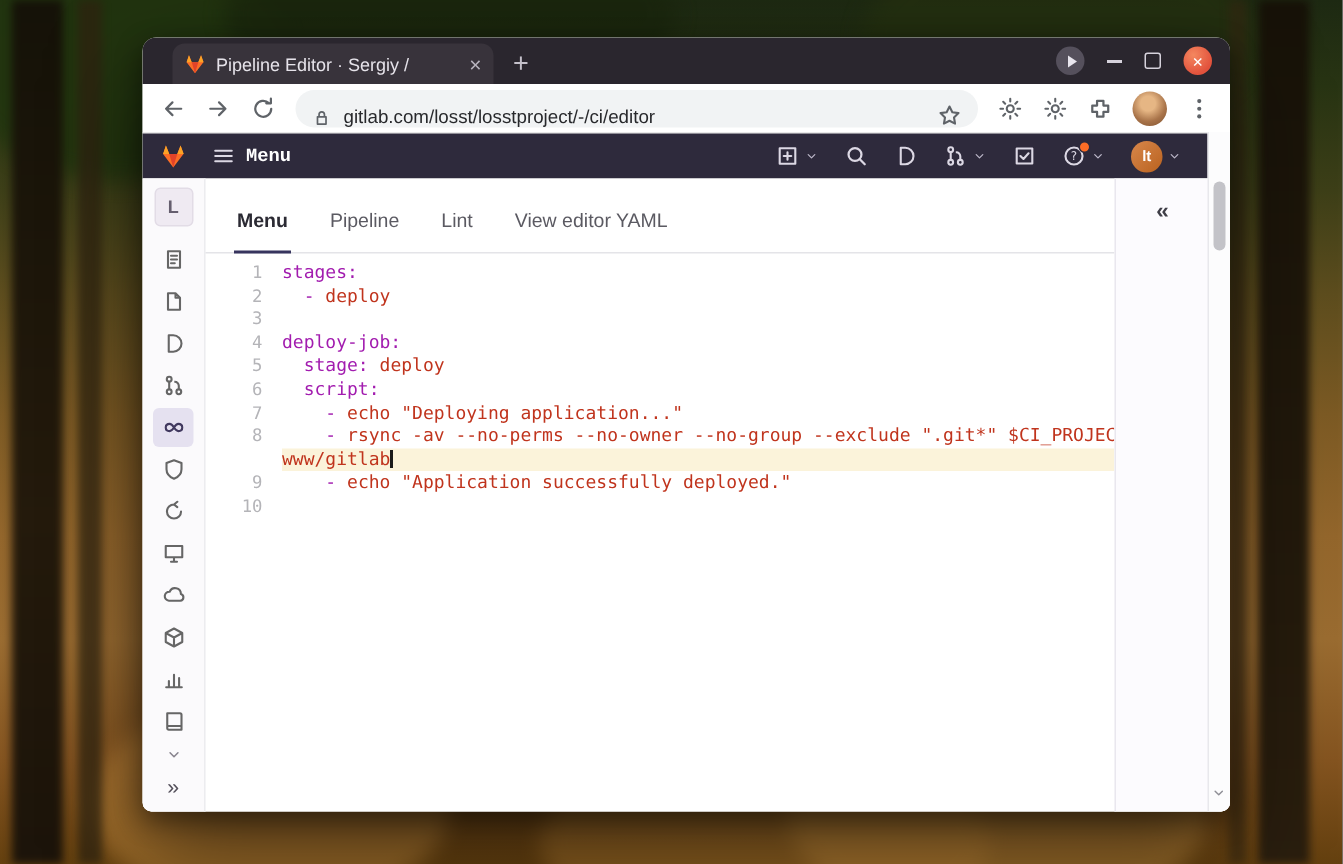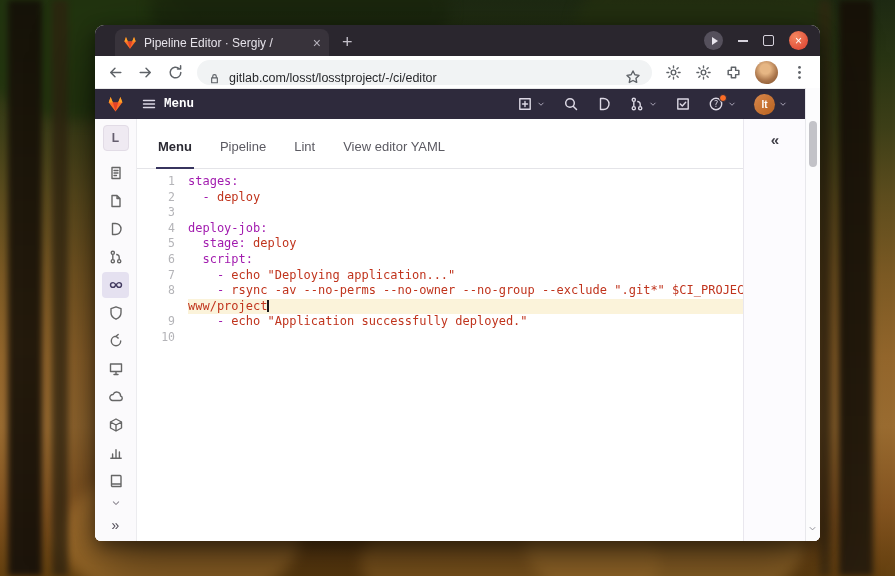--- a/index.html
+++ b/index.html
@@ -406,21 +406,21 @@
           </div>
         <div class="editor">
             <div class="code-row"><span class="ln">1</span><span class="cd"><span class="tok-key">stages:</span></span></div>
             <div class="code-row"><span class="ln">2</span><span class="cd"><span class="tok-plain">  - </span><span class="tok-val">deploy</span></span></div>
             <div class="code-row"><span class="ln">3</span><span class="cd"></span></div>
             <div class="code-row"><span class="ln">4</span><span class="cd"><span class="tok-key">deploy-job:</span></span></div>
             <div class="code-row"><span class="ln">5</span><span class="cd"><span class="tok-key">  stage:</span><span class="tok-plain"> </span><span class="tok-val">deploy</span></span></div>
             <div class="code-row"><span class="ln">6</span><span class="cd"><span class="tok-key">  script:</span></span></div>
             <div class="code-row"><span class="ln">7</span><span class="cd"><span class="tok-plain">    - </span><span class="tok-val">echo "Deploying application..."</span></span></div>
             <div class="code-row"><span class="ln">8</span><span class="cd"><span class="tok-plain">    - </span><span class="tok-val">rsync -av --no-perms --no-owner --no-group --exclude ".git*" $CI_PROJECT_D</span></span></div>
-            <div class="code-row hl"><span class="ln"></span><span class="cd"><span class="tok-val">www/project</span><span class="cursor"></span></span></div>
+            <div class="code-row hl"><span class="ln"></span><span class="cd"><span class="tok-val">www/gitlab</span><span class="cursor"></span></span></div>
             <div class="code-row"><span class="ln">9</span><span class="cd"><span class="tok-plain">    - </span><span class="tok-val">echo "Application successfully deployed."</span></span></div>
             <div class="code-row"><span class="ln">10</span><span class="cd"></span></div>
           </div>
       </div>
 
       <div class="drawer">
         <button class="drawer-toggle">«</button>
       </div>
 
     </div>

